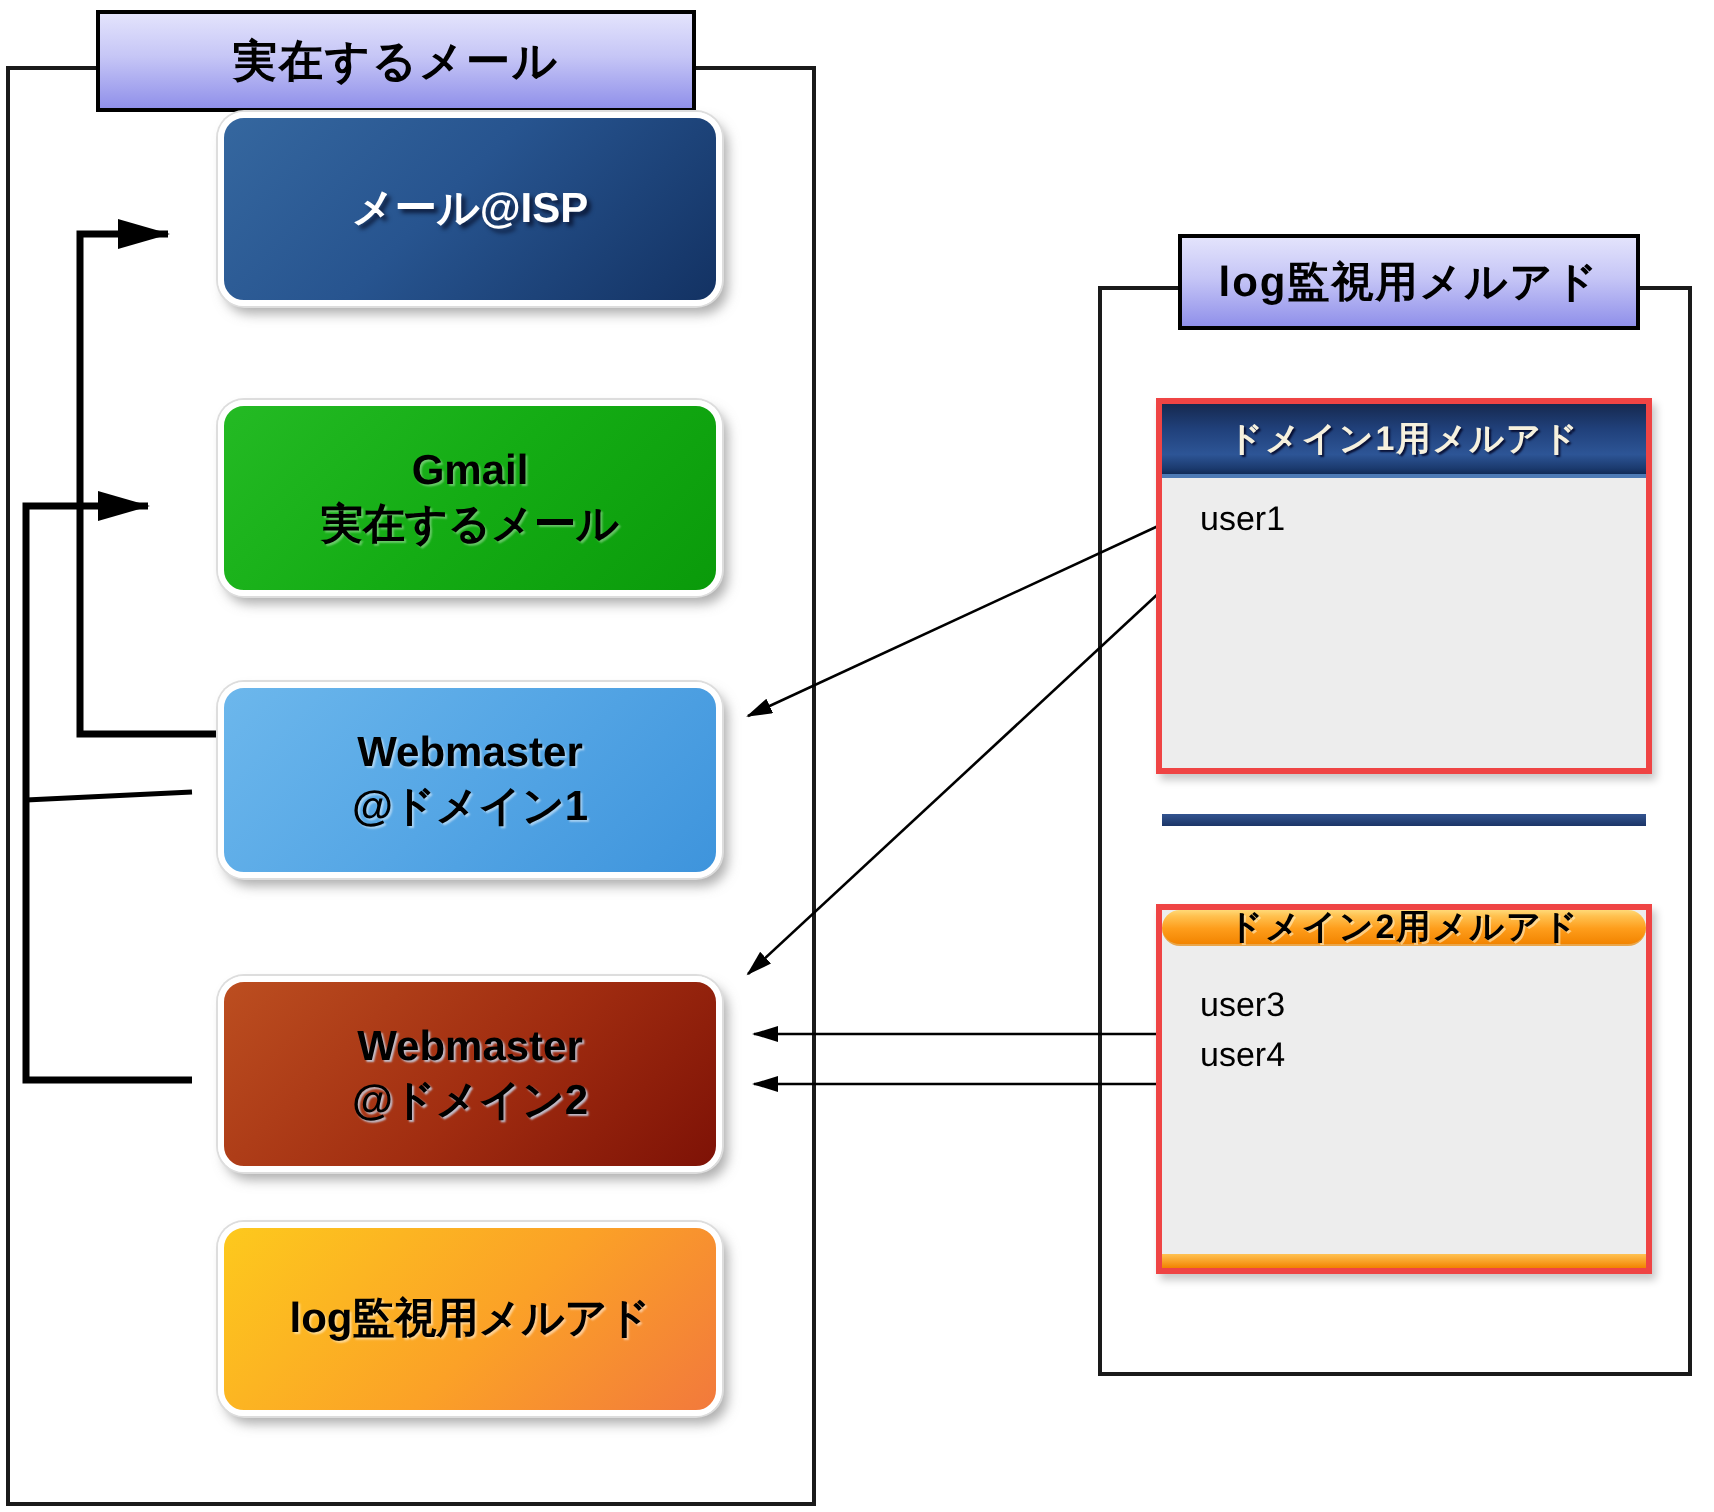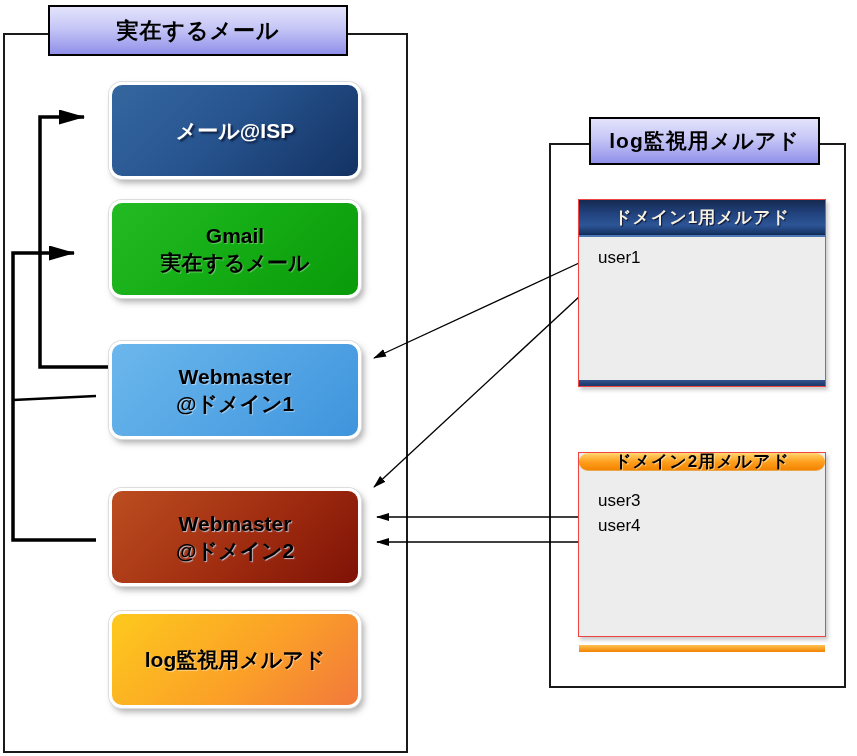--- a/index.html
+++ b/index.html
@@ -20,44 +20,44 @@
   .title.t2{left:589px;top:117px;width:231px;height:48px;font-size:21px;}
 
   
   svg.wires{position:absolute;left:0;top:0;pointer-events:none;}
 
   
   .lbox{position:absolute;left:109px;width:252px;border:3px solid #fff;border-radius:13px;
     display:flex;align-items:center;justify-content:center;
     box-shadow:0 0 0 1px #ddd,3px 4px 6px rgba(110,110,110,.55);}
   .lbl{white-space:pre-line;text-align:center;font-weight:bold;font-size:21px;line-height:27px;color:#000;}
-  .b1{top:82px;height:97px;background:linear-gradient(135deg,#35679f 0%,#27548f 45%,#133263 100%);}
+  .b1{top:56px;height:97px;background:linear-gradient(135deg,#35679f 0%,#27548f 45%,#133263 100%);}
   .b1 .lbl{color:#fff;text-shadow:2px 2px 2px rgba(0,0,20,.65);}
   .b2{top:200px;height:98px;background:linear-gradient(135deg,#24ba24 0%,#14ac14 50%,#0a9a0a 100%);}
   .b2 .lbl{text-shadow:1px 1px 1px rgba(255,255,255,.35);}
   .b3{top:341px;height:98px;background:linear-gradient(135deg,#6cb7ec 0%,#55a6e5 50%,#3e94dc 100%);}
   .b3 .lbl{text-shadow:1px 1px 1px rgba(235,245,255,.55);}
   .b4{top:488px;height:98px;background:linear-gradient(135deg,#bc4e20 0%,#a02c10 55%,#7e1206 100%);}
   .b4 .lbl{text-shadow:1px 1px 1px rgba(200,215,235,.85);}
   .b5{top:611px;height:97px;background:linear-gradient(135deg,#fdc91d 0%,#fba127 55%,#f2793c 100%);}
   .b5 .lbl{text-shadow:1px 1px 1px rgba(255,255,255,.5);}
 
   
   .gbox{position:absolute;left:578px;width:248px;box-shadow:2px 3px 4px rgba(0,0,0,.22);
-    border:1px solid #ef4444;background:#ededed;}
+    border:3px solid #ef4444;background:#ededed;}
   .g1{top:199px;height:188px;}
   .g2{top:452px;height:185px;}
   .ghead{display:flex;align-items:center;justify-content:center;font-weight:bold;font-size:17px;letter-spacing:1px;}
   .g1 .ghead{height:37px;background:linear-gradient(180deg,#16294f 0%,#20407a 35%,#2d5596 72%,#1b3a6e 92%,#0f2a57 100%);
     border-bottom:2px solid #4d7ab5;color:#f6f1de;text-shadow:1px 1px 1px rgba(0,0,30,.8);}
   .g2 .ghead{height:18px;background:linear-gradient(180deg,#ffd977 0%,#ffc14f 18%,#fe9d1b 55%,#f28400 100%);
     border-bottom:1px solid #e9a64b;color:#000;text-shadow:1px 1px 0 rgba(255,240,200,.6);border-radius:12px;}
   .gbody{color:#000;font-size:17px;}
-  .g1 .gbody{height:143px;padding:8px 0 0 19px;line-height:25px;}
-  .g2 .gbody{height:174px;padding:17px 0 0 19px;line-height:25px;}
+  .g1 .gbody{height:168px;padding:8px 0 0 19px;line-height:25px;}
+  .g2 .gbody{height:154px;padding:17px 0 0 19px;line-height:25px;}
   .gbar{width:100%;}
   .g1 .gbar{height:6px;background:linear-gradient(180deg,#335490,#1b3567);}
   .g2 .gbar{height:7px;background:linear-gradient(180deg,#ffc252,#f28200);}
 </style>
 </head>
 <body>
 
 <div class="stage">
 
   <div class="panel left"></div>

